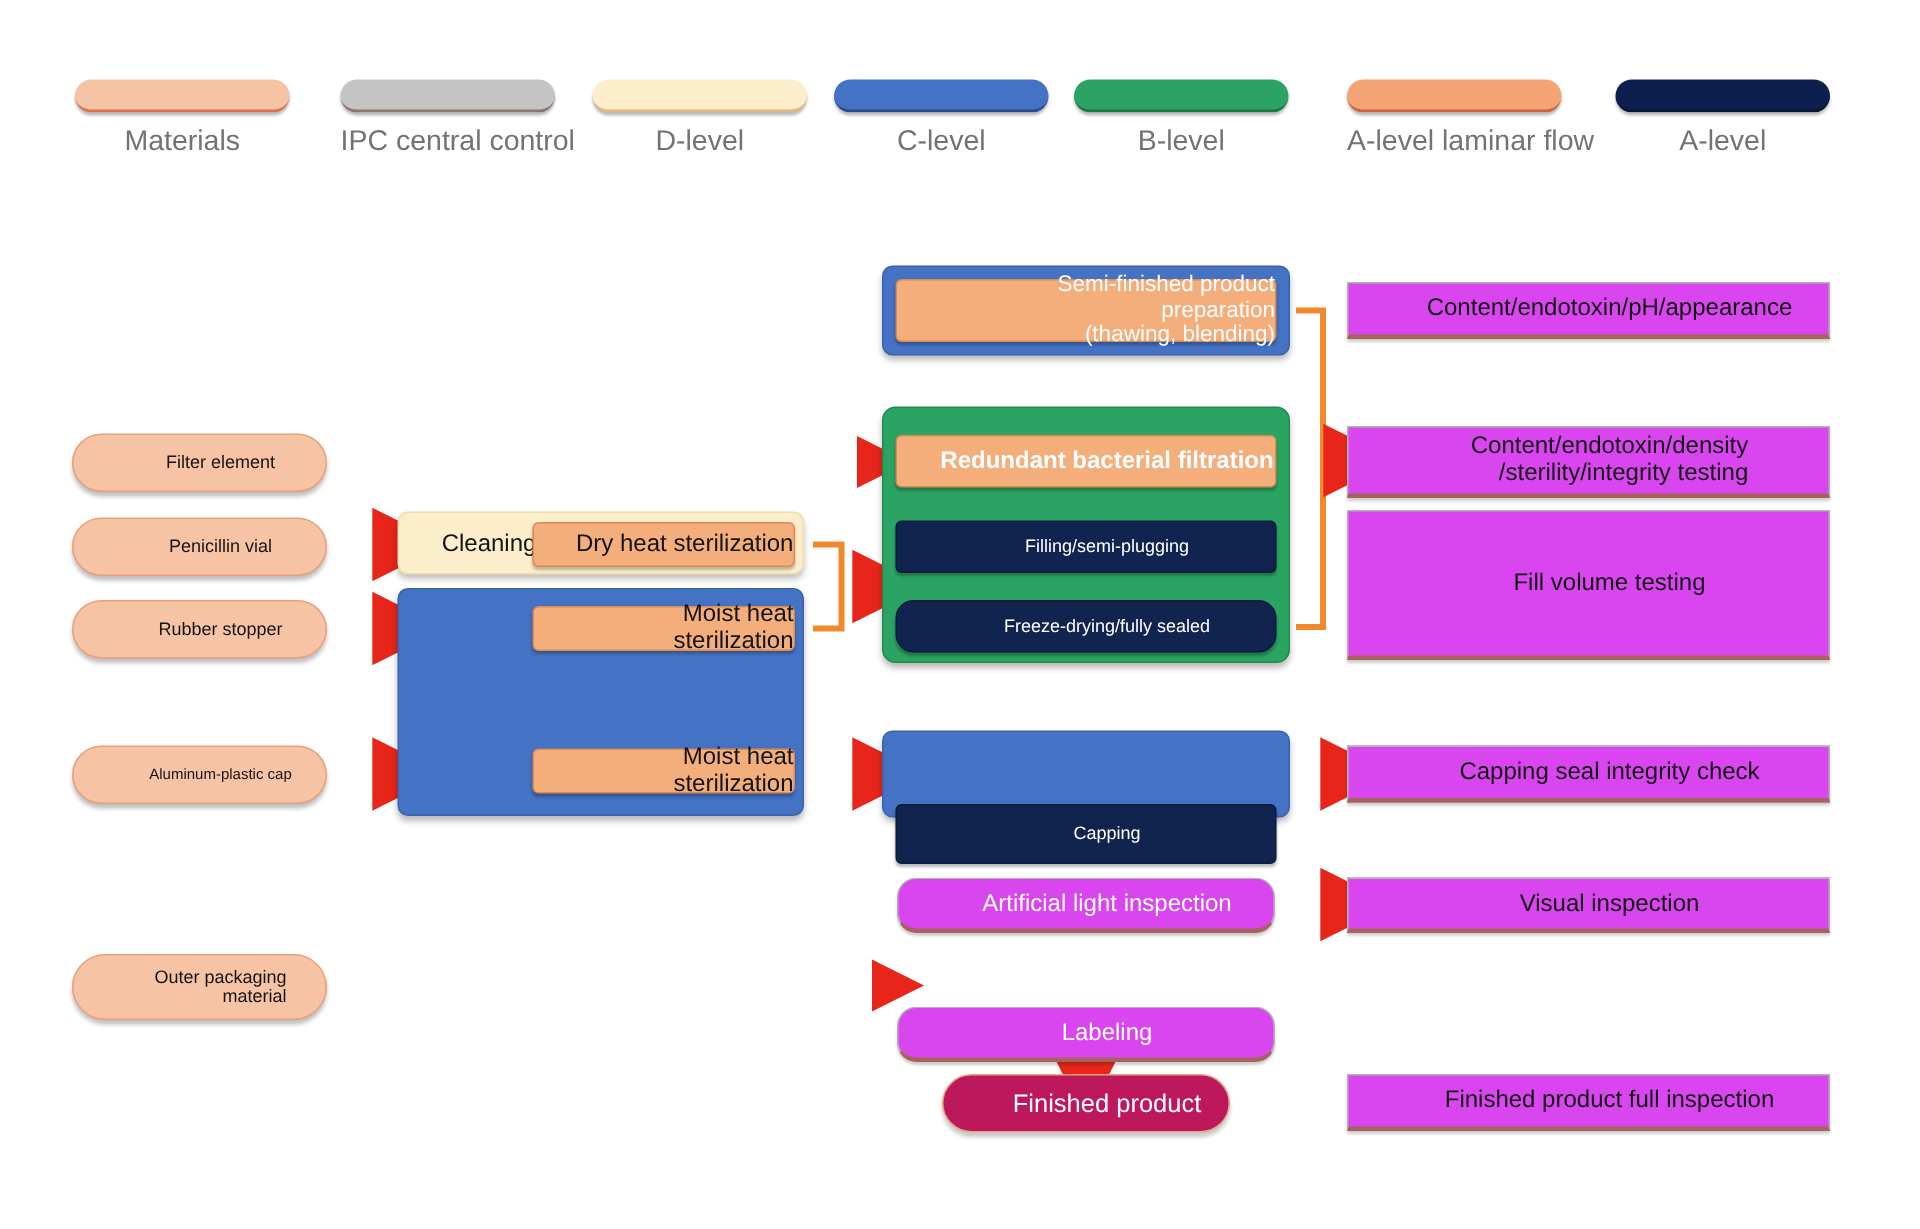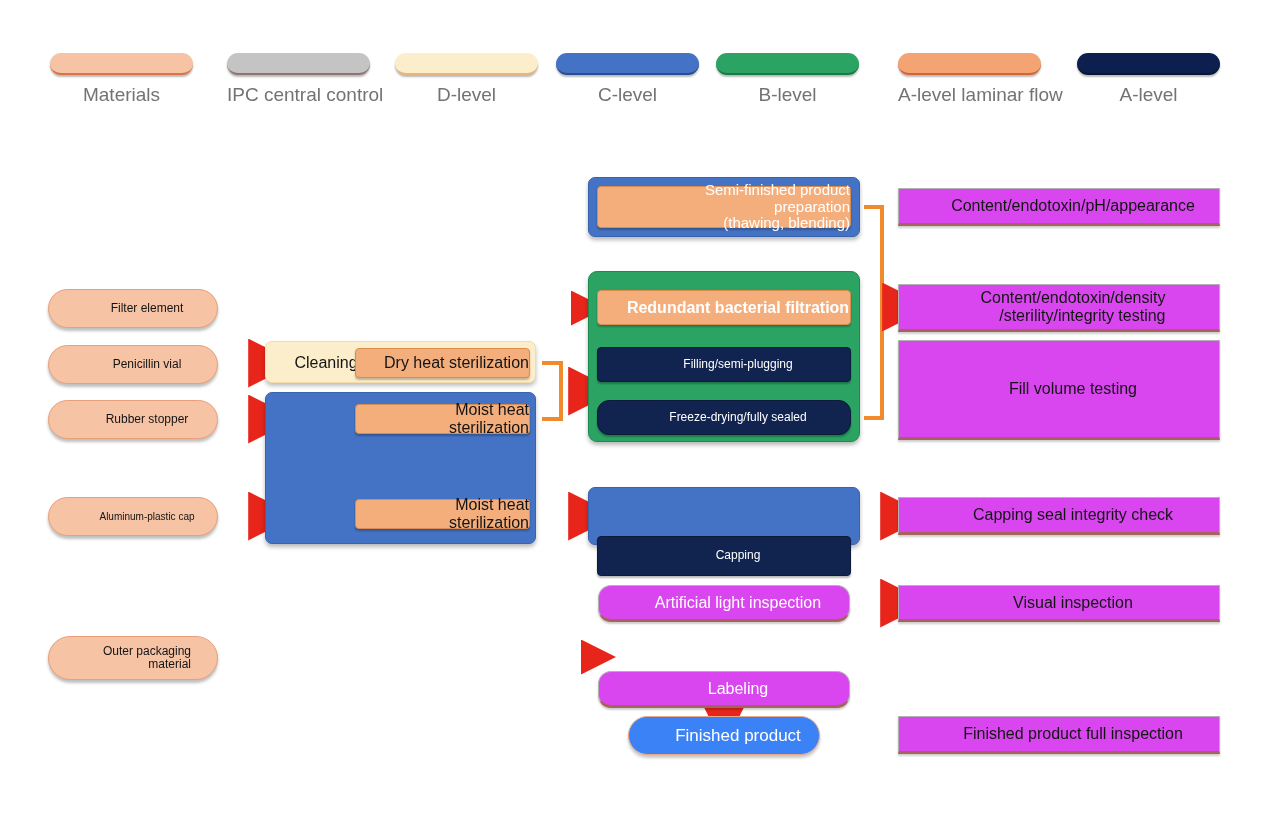--- a/index.html
+++ b/index.html
@@ -30,21 +30,21 @@
   }
   .pill {
     border-radius: 999px;
     background: #f6c3a5;
     border: 1px solid #e8a07a;
     color: #141414; font-size: 12px;
     box-shadow: 0 3px 3px rgba(0,0,0,0.25);
   }
   .pill-finished {
     border-radius: 999px;
-    background: #3b82f6;
+    background: #be185d;
     border: 1px solid #eaa882;
     color: #ffffff; font-size: 17px;
     box-shadow: 0 3px 3px rgba(0,0,0,0.22);
   }
   .ipc {
     background: #d946ef;
     border: 1px solid #b3b3b3;
     border-bottom: 3px solid #a8625c;
     color: #141414; font-size: 16px;
     box-shadow: 0 2px 2px rgba(0,0,0,0.20);

